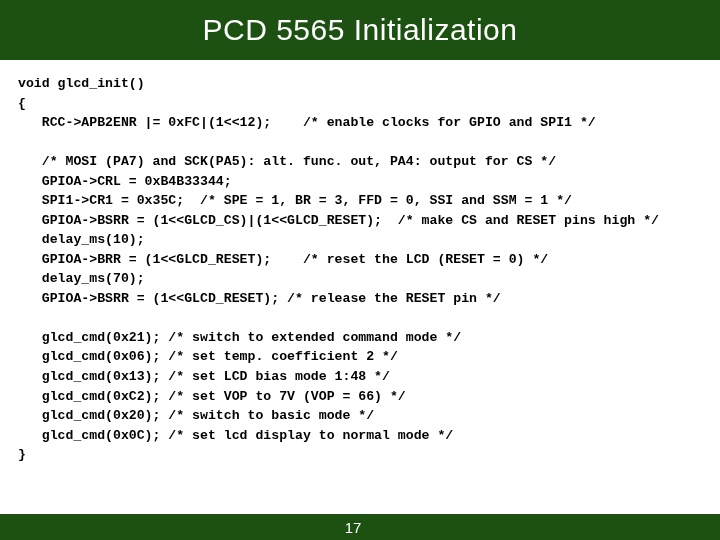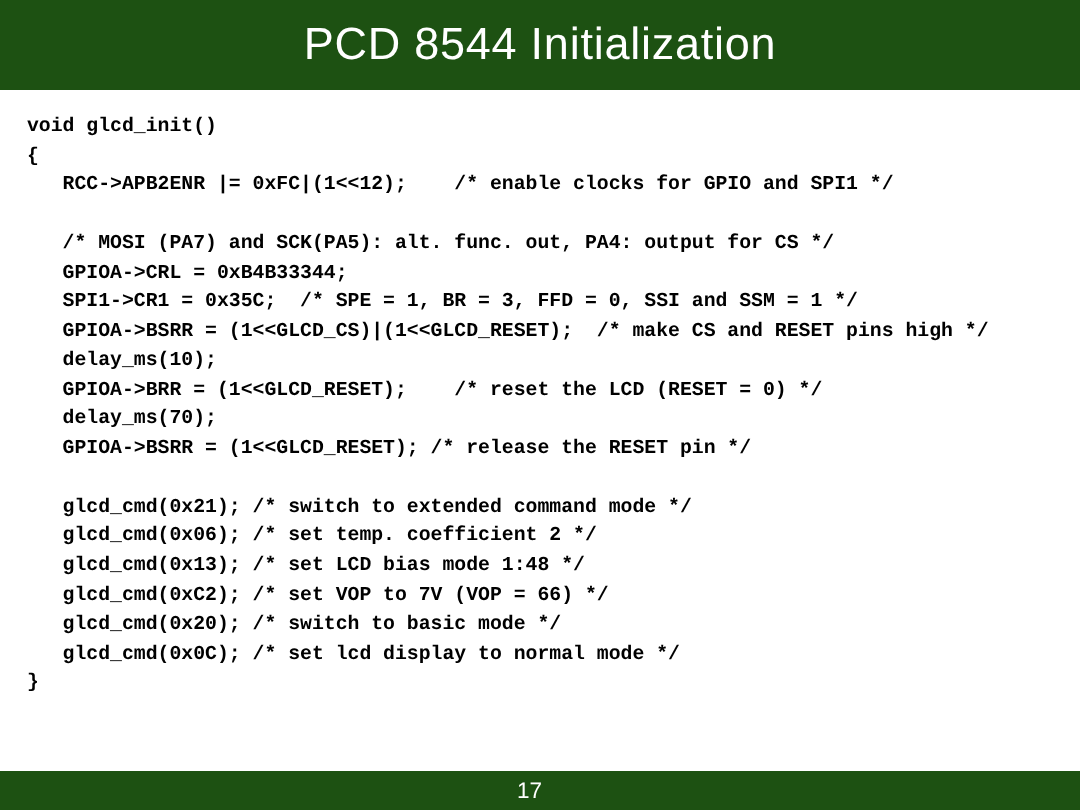--- a/index.html
+++ b/index.html
@@ -76,21 +76,21 @@
     font-weight: bold;
     font-style: italic;
   }
 </style>
 </head>
 <body>
 
 <div class="slide">
 
   <div class="title-bar">
-    <span class="title-text">PCD 8544 Initialization</span>
+    <span class="title-text">PCD 5565 Initialization</span>
   </div>
 
   <div class="code-block" id="code-block">void glcd_init()
 {
    RCC-&gt;APB2ENR |= 0xFC|(1&lt;&lt;12);    /* enable clocks for GPIO and SPI1 */
 
    /* MOSI (PA7) and SCK(PA5): alt. func. out, PA4: output for CS */
    GPIOA-&gt;CRL = 0xB4B33344;
    SPI1-&gt;CR1 = 0x35C;  /* SPE = 1, BR = 3, FFD = 0, SSI and SSM = 1 */
    GPIOA-&gt;BSRR = (1&lt;&lt;GLCD_CS)|(1&lt;&lt;GLCD_RESET);  /* make CS and RESET pins high */

